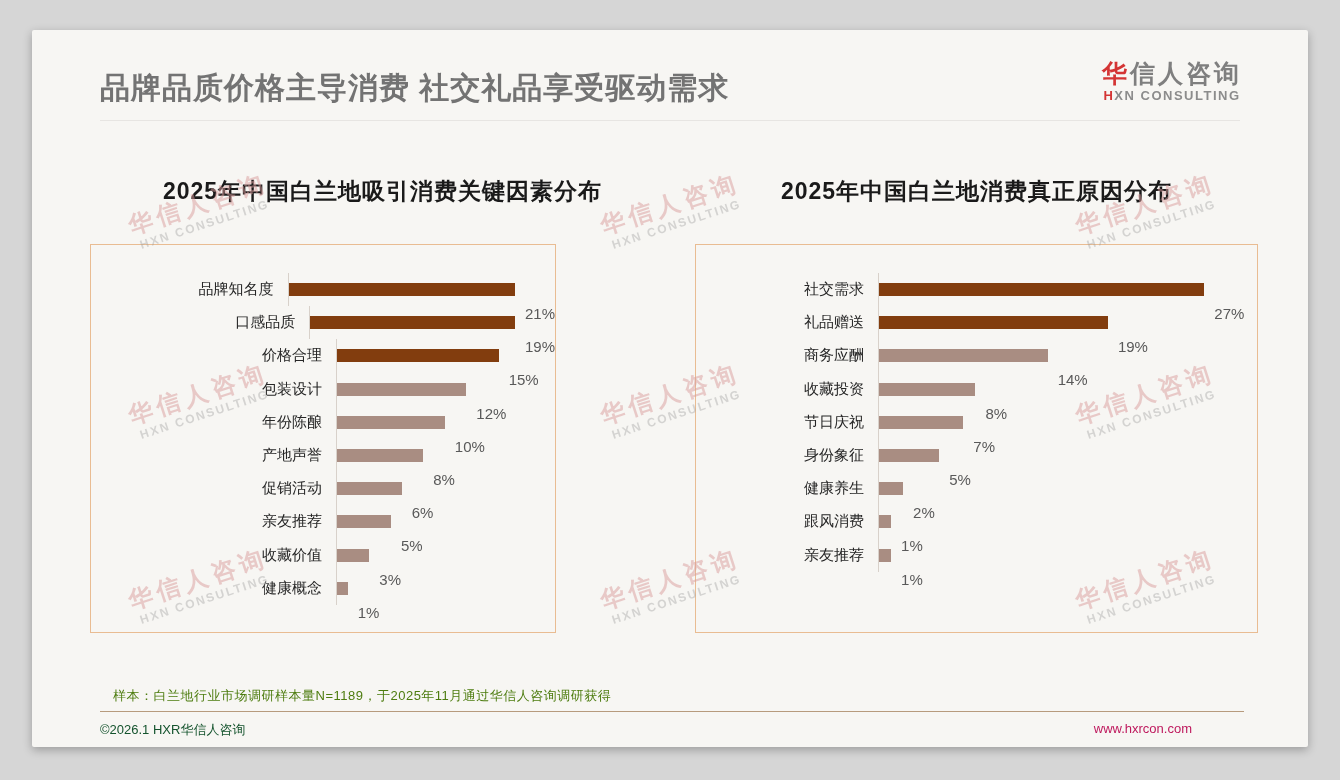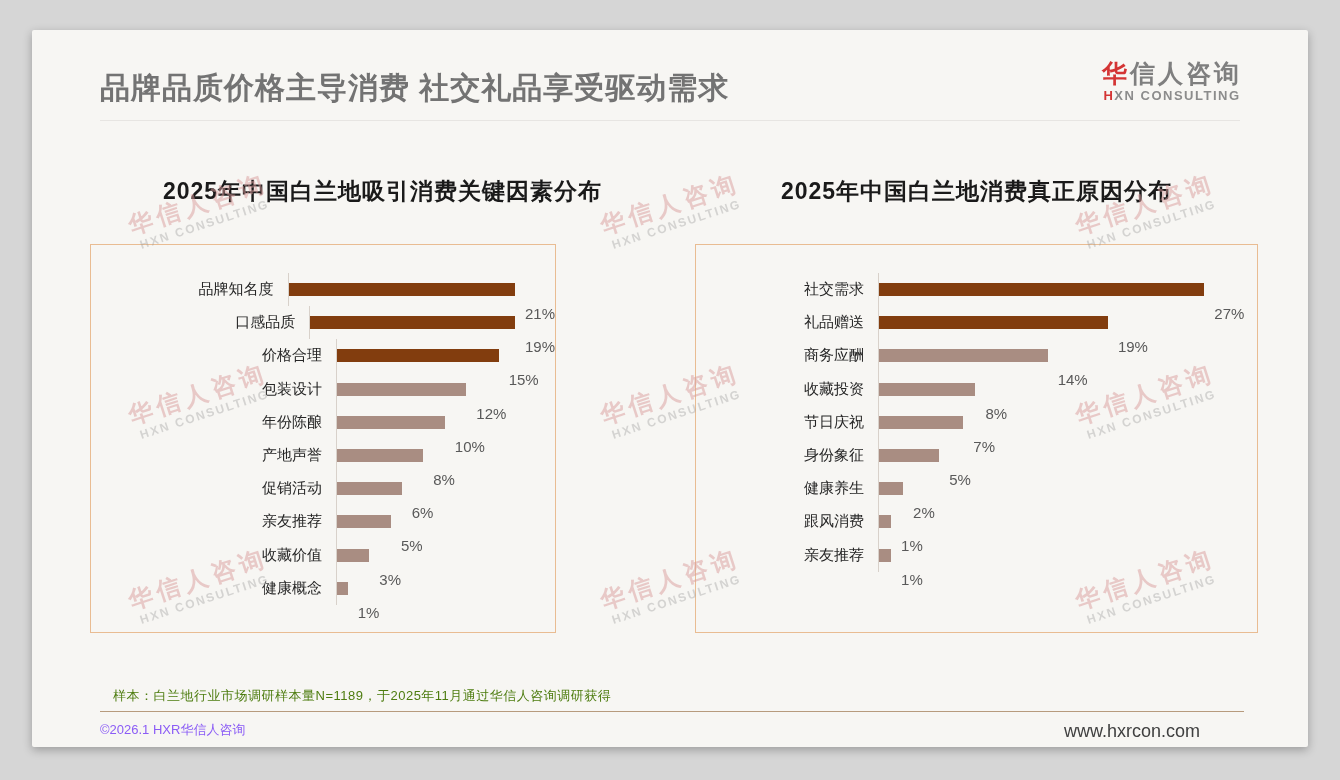--- a/index.html
+++ b/index.html
@@ -34,22 +34,22 @@
   .row-label { font-size:15px; color:#262626; text-align:right; padding-right:14px; white-space:nowrap; }
   .chart-box.left  .row-label { width:245px; }
   .chart-box.right .row-label { width:182px; }
   .row-track { flex:1; height:100%; display:flex; align-items:center; border-left:1px solid #d8d1ca; }
   .bar { height:13px; }
   .row-value { font-size:15px; color:#595959; margin-left:10px; white-space:nowrap;margin-top:48px; }
 
   
   .sample-note { position:absolute; left:81px; top:657px; font-size:13px; color:#4d7c0f; letter-spacing:0.5px; }
   .footer-divider { position:absolute; left:68px; right:64px; top:681px; height:1px; background:#b79b7d; }
-  .footer-left  { position:absolute; left:68px;  top:691px; font-size:13px; color:#8b5cf6; }
-  .footer-right { position:absolute; right:108px; top:691px; font-size:18px; color:#404040; }
+  .footer-left  { position:absolute; left:68px;  top:691px; font-size:13px; color:#14532d; }
+  .footer-right { position:absolute; right:116px; top:691px; font-size:13px; color:#be185d; }
 
   
   .watermark { position:absolute; transform:translate(-50%,-50%) rotate(-18deg);
                text-align:center; pointer-events:none; white-space:nowrap; }
   .wm-cn { font-size:24px; font-weight:bold; color:rgba(217,156,156,0.50); letter-spacing:5px; }
   .wm-en { font-size:12px; font-weight:bold; color:rgba(155,155,155,0.38); letter-spacing:2px; margin-top:-2px; }
 </style>
 </head>
 <body>
 

